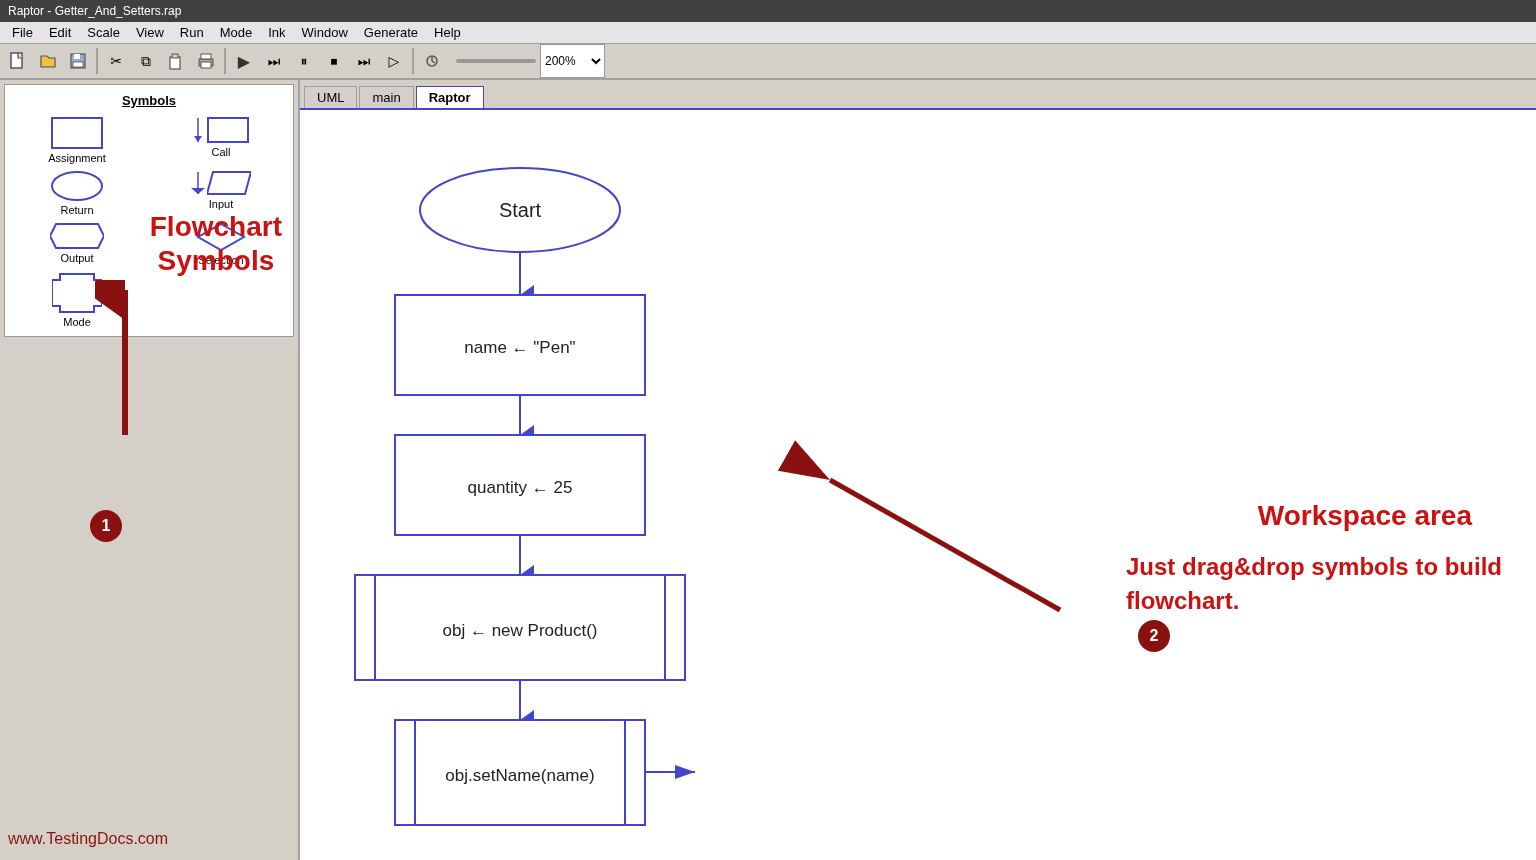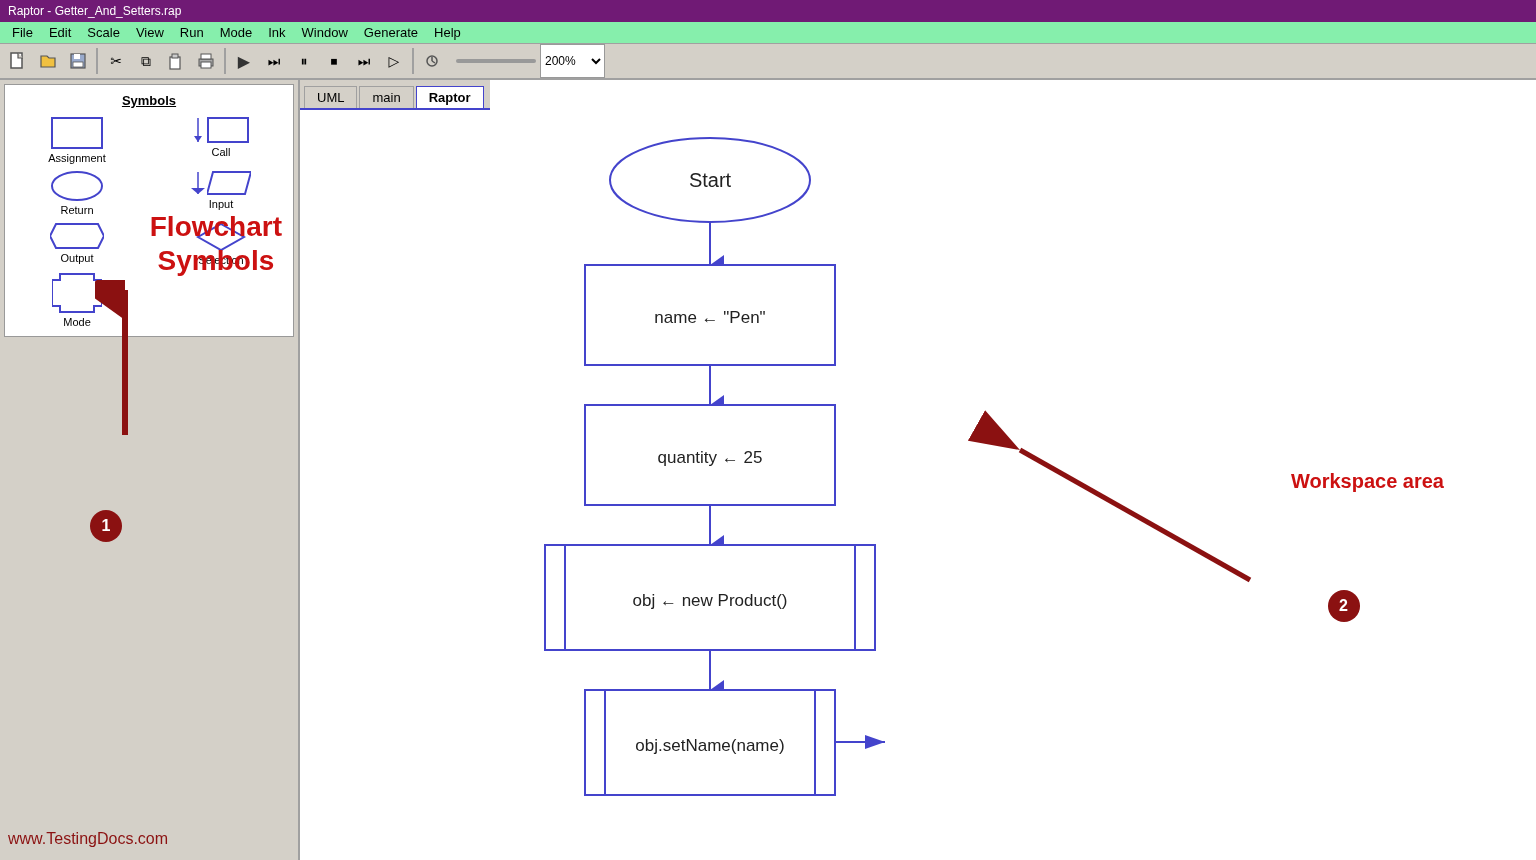--- a/index.html
+++ b/index.html
@@ -1,31 +1,31 @@
 <!DOCTYPE html>
 <html><head>
   <meta charset="utf-8">
   <style>
     * { box-sizing: border-box; margin: 0; padding: 0; }
     body { font-family: 'Segoe UI', Arial, sans-serif; font-size: 13px; background: #d4d0c8; width: 1536px; height: 860px; overflow: hidden; }
 
     
     #titlebar {
-      background: #701a75;
+      background: #404040;
       color: white;
       height: 22px;
       display: flex;
       align-items: center;
       padding: 0 8px;
       font-size: 12px;
     }
 
     
     #menubar {
-      background: #86efac;
+      background: #e5e5e5;
       height: 22px;
       display: flex;
       align-items: center;
       padding: 0 4px;
       border-bottom: 1px solid #a0a0a0;
     }
     #menubar span {
       padding: 2px 8px;
       cursor: pointer;
       font-size: 13px;
@@ -139,21 +139,21 @@
       color: #8b1111;
       font-size: 16px;
       font-weight: normal;
     }
 
     
     #workspace {
       flex: 1;
       background: white;
       display: flex;
-      flex-direction: row;
+      flex-direction: column;
       overflow: hidden;
     }
 
     
     #tabs-bar {
       background: #d4d0c8;
       display: flex;
       align-items: flex-end;
       padding: 4px 4px 0;
       border-bottom: 2px solid #4444cc;
@@ -177,23 +177,23 @@
     
     #canvas-area {
       flex: 1;
       background: white;
       position: relative;
       overflow: hidden;
     }
     .workspace-area-label {
       position: absolute;
       top: 390px;
-      right: 92px;
+      right: 64px;
       color: #cc1111;
-      font-size: 20px;
+      font-size: 28px;
       font-weight: bold;
     }
     .workspace-desc {
       position: absolute;
       top: 440px;
       right: 30px;
       color: #cc1111;
       font-size: 24px;
       font-weight: bold;
       width: 380px;
@@ -436,16 +436,17 @@
         <line x1="760" y1="500" x2="530" y2="370" stroke="#8b1111" stroke-width="5" marker-end="url(#arrow-diag-red)"></line>
 
       </svg>
 
       <div class="badge badge-2">
         <span>2</span>
       </div>
 
       <div class="workspace-area-label">Workspace area</div>
 
+      <div class="workspace-desc">Just drag&amp;drop symbols to build flowchart.</div>
 
     </div>
   </div>
 </div>
 
 </body></html>

